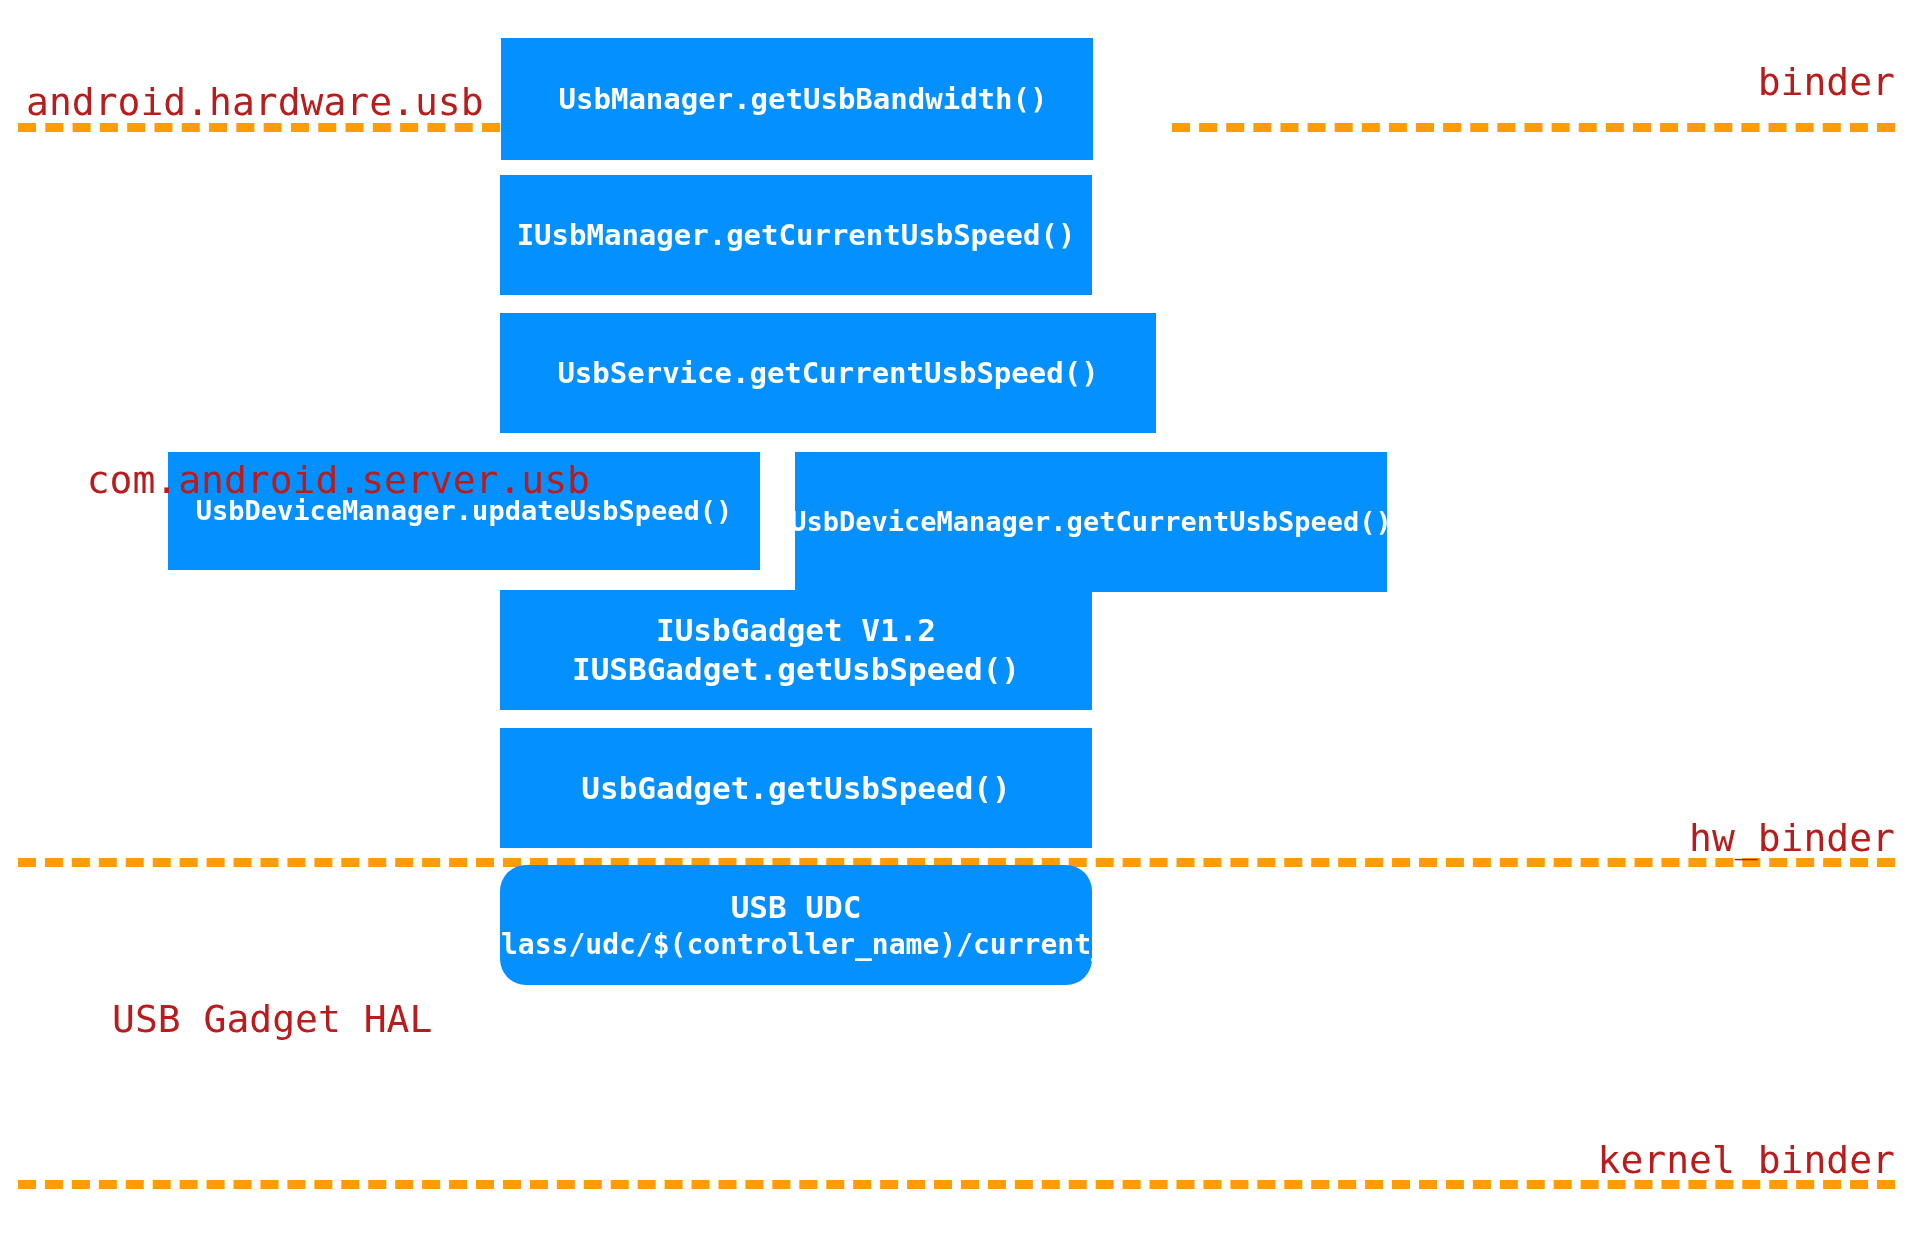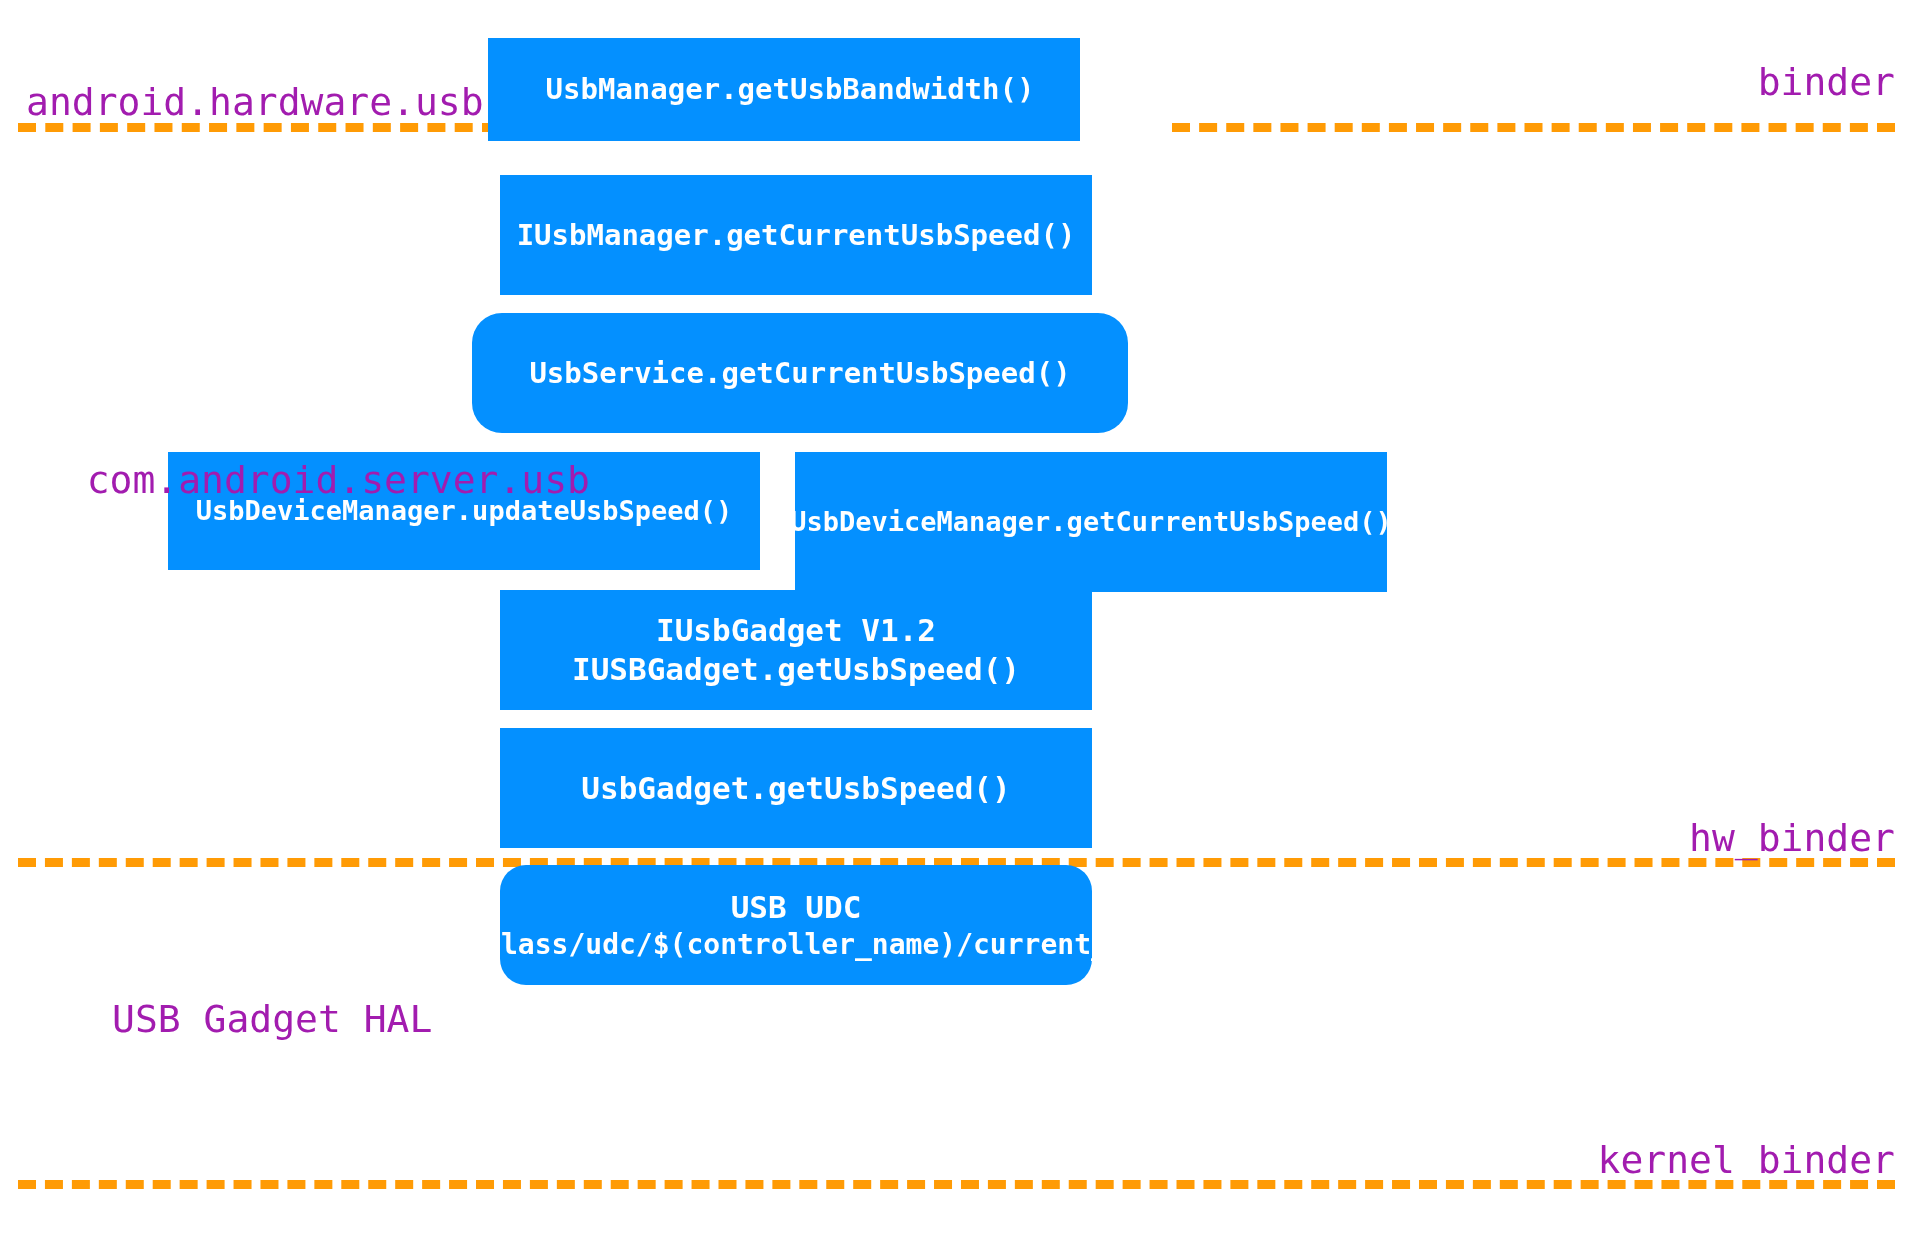--- a/index.html
+++ b/index.html
@@ -22,21 +22,21 @@
   .divider {
     position: absolute;
     height: 0;
     border-top: 9px dashed #FF9B05;
     z-index: 1;
   }
 
   
   .layer-label {
     position: absolute;
-    color: #a21caf;
+    color: #b91c1c;
     font-family: "DejaVu Sans Mono", monospace;
     font-size: 38px;
     font-weight: 400;
     letter-spacing: 0px;
     white-space: nowrap;
     z-index: 3;
   }
   .layer-label.right-align {
     text-align: right;
   }
@@ -82,29 +82,29 @@
   <div class="layer-label right-align" style="right:18px; top:60px;">binder</div>
 
   <div class="layer-label right-align" style="left:40px; width:550px; top:432px;margin-top:26px;">com.android.server.usb</div>
 
   <div class="layer-label right-align" style="right:18px; top:816px;">hw_binder</div>
 
   <div class="layer-label" style="left:112px; top:997px;">USB Gadget HAL</div>
 
   <div class="layer-label right-align" style="right:18px; top:1138px;">kernel binder</div>
 
-  <div class="node" style="left:488px; top:38px; width:592px; height:103px;padding-left:22px;">
+  <div class="node" style="left:501px; top:38px; width:592px; height:122px;padding-left:22px;">
     <span class="line main">UsbManager.getUsbBandwidth()</span>
   </div>
 
   <div class="node" style="left:500px; top:175px; width:592px; height:120px;">
     <span class="line main">IUsbManager.getCurrentUsbSpeed()</span>
   </div>
 
-  <div class="node" style="left:472px; top:313px; width:656px; height:120px;border-radius:30px;">
+  <div class="node" style="left:500px; top:313px; width:656px; height:120px;">
     <span class="line main">UsbService.getCurrentUsbSpeed()</span>
   </div>
 
   <div class="node" style="left:168px; top:452px; width:592px; height:118px;">
     <span class="line small">UsbDeviceManager.updateUsbSpeed()</span>
   </div>
 
   <div class="node" style="left:795px; top:452px; width:592px; height:140px;">
     <span class="line small">UsbDeviceManager.getCurrentUsbSpeed()</span>
   </div>

